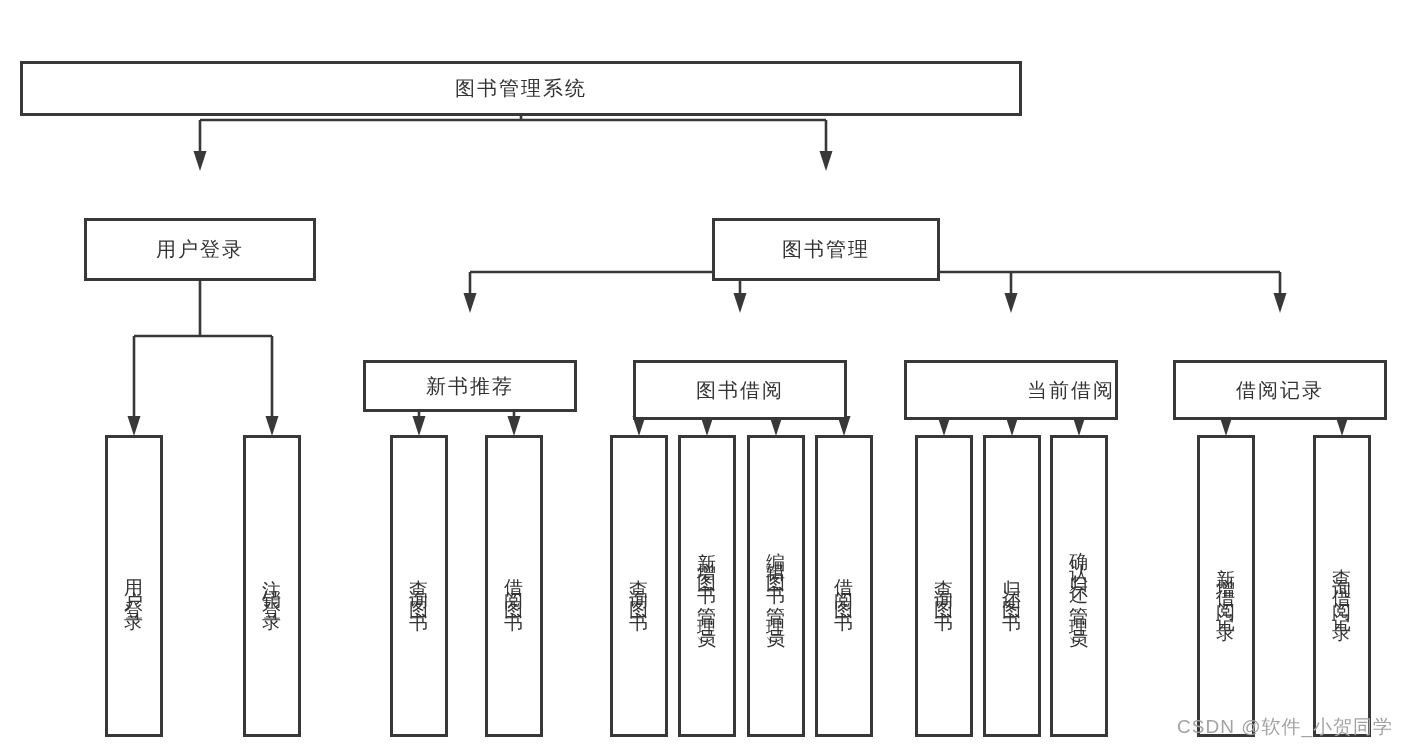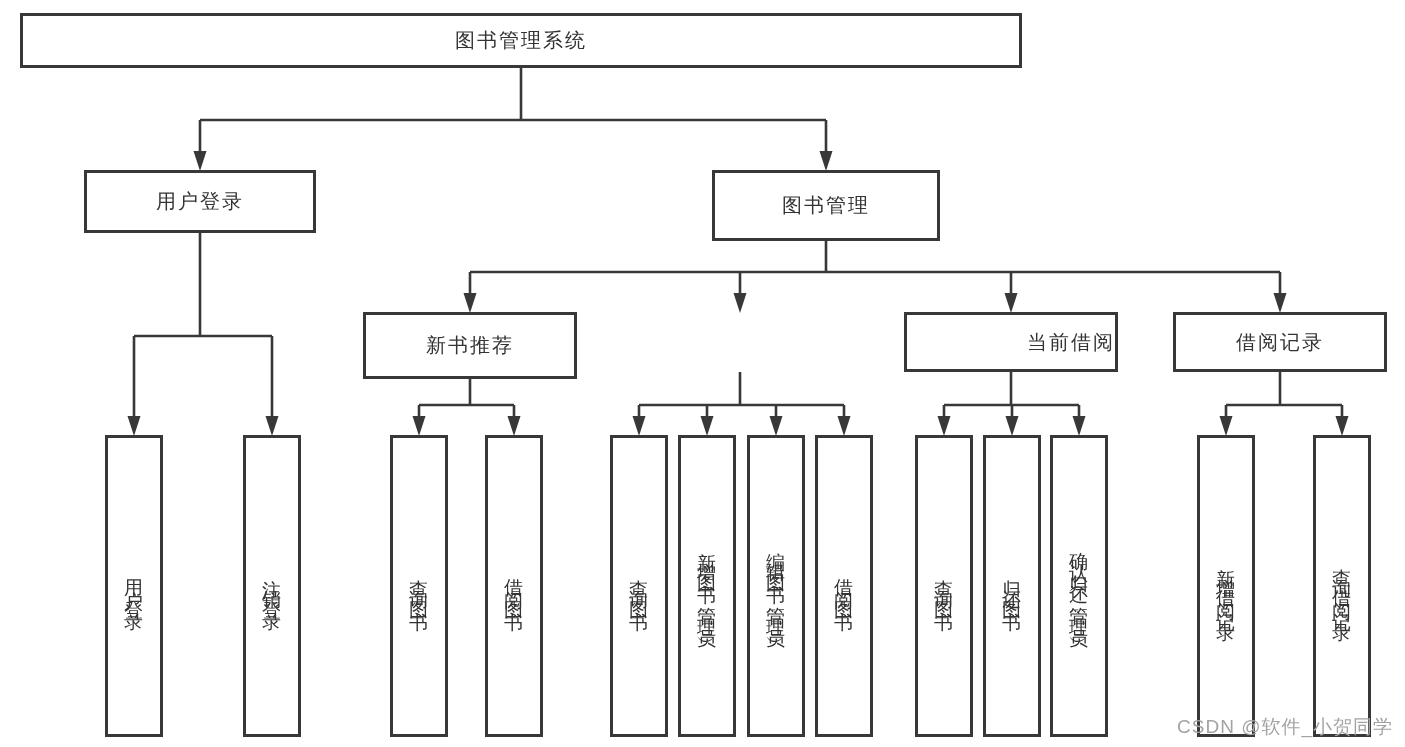--- a/index.html
+++ b/index.html
@@ -19,25 +19,25 @@
   .wires{position:absolute;left:0;top:0;width:1405px;height:747px;z-index:0;}
   .node{
     position:absolute;
     box-sizing:border-box;
     border:3px solid var(--line);
     background:#fff;
     display:flex;align-items:center;justify-content:center;
     color:var(--text);
     z-index:1;
   }
-  .branch{font-size:20px;letter-spacing:2px;}
+  .branch{font-size:20px;letter-spacing:2px;margin-top:48px;}
   .root{left:20px;top:13px;width:1002px;height:55px;}
   .n-user-login{left:84px;top:170px;width:232px;height:63px;}
-  .n-book-mgmt{left:712px;top:170px;width:228px;height:71px;}
-  .n-new-book{left:363px;top:312px;width:214px;height:67px;}
+  .n-book-mgmt{left:712px;top:170px;width:228px;height:63px;}
+  .n-new-book{left:363px;top:312px;width:214px;height:52px;}
   .n-book-borrow{left:633px;top:312px;width:214px;height:60px;}
   .n-cur-borrow{left:904px;top:312px;width:214px;height:60px;justify-content:flex-end;}
   .n-records{left:1173px;top:312px;width:214px;height:60px;}
   .leaf{top:435px;width:58px;height:302px;}
   .leaf .v{
     writing-mode:vertical-rl;
     text-orientation:mixed;
     font-size:19px;
     letter-spacing:11px;
     line-height:1;
@@ -149,20 +149,23 @@
   <div class="node branch n-user-login">
     <span>用户登录</span>
   </div>
   <div class="node branch n-book-mgmt">
     <span>图书管理</span>
   </div>
 
   <div class="node branch n-new-book">
     <span>新书推荐</span>
   </div>
+  <div class="node branch n-book-borrow">
+    <span>图书借阅</span>
+  </div>
   <div class="node branch n-cur-borrow">
     <span>当前借阅</span>
   </div>
   <div class="node branch n-records">
     <span>借阅记录</span>
   </div>
 
   <div class="node leaf l1">
     <span class="v">用户登录</span>
   </div>

